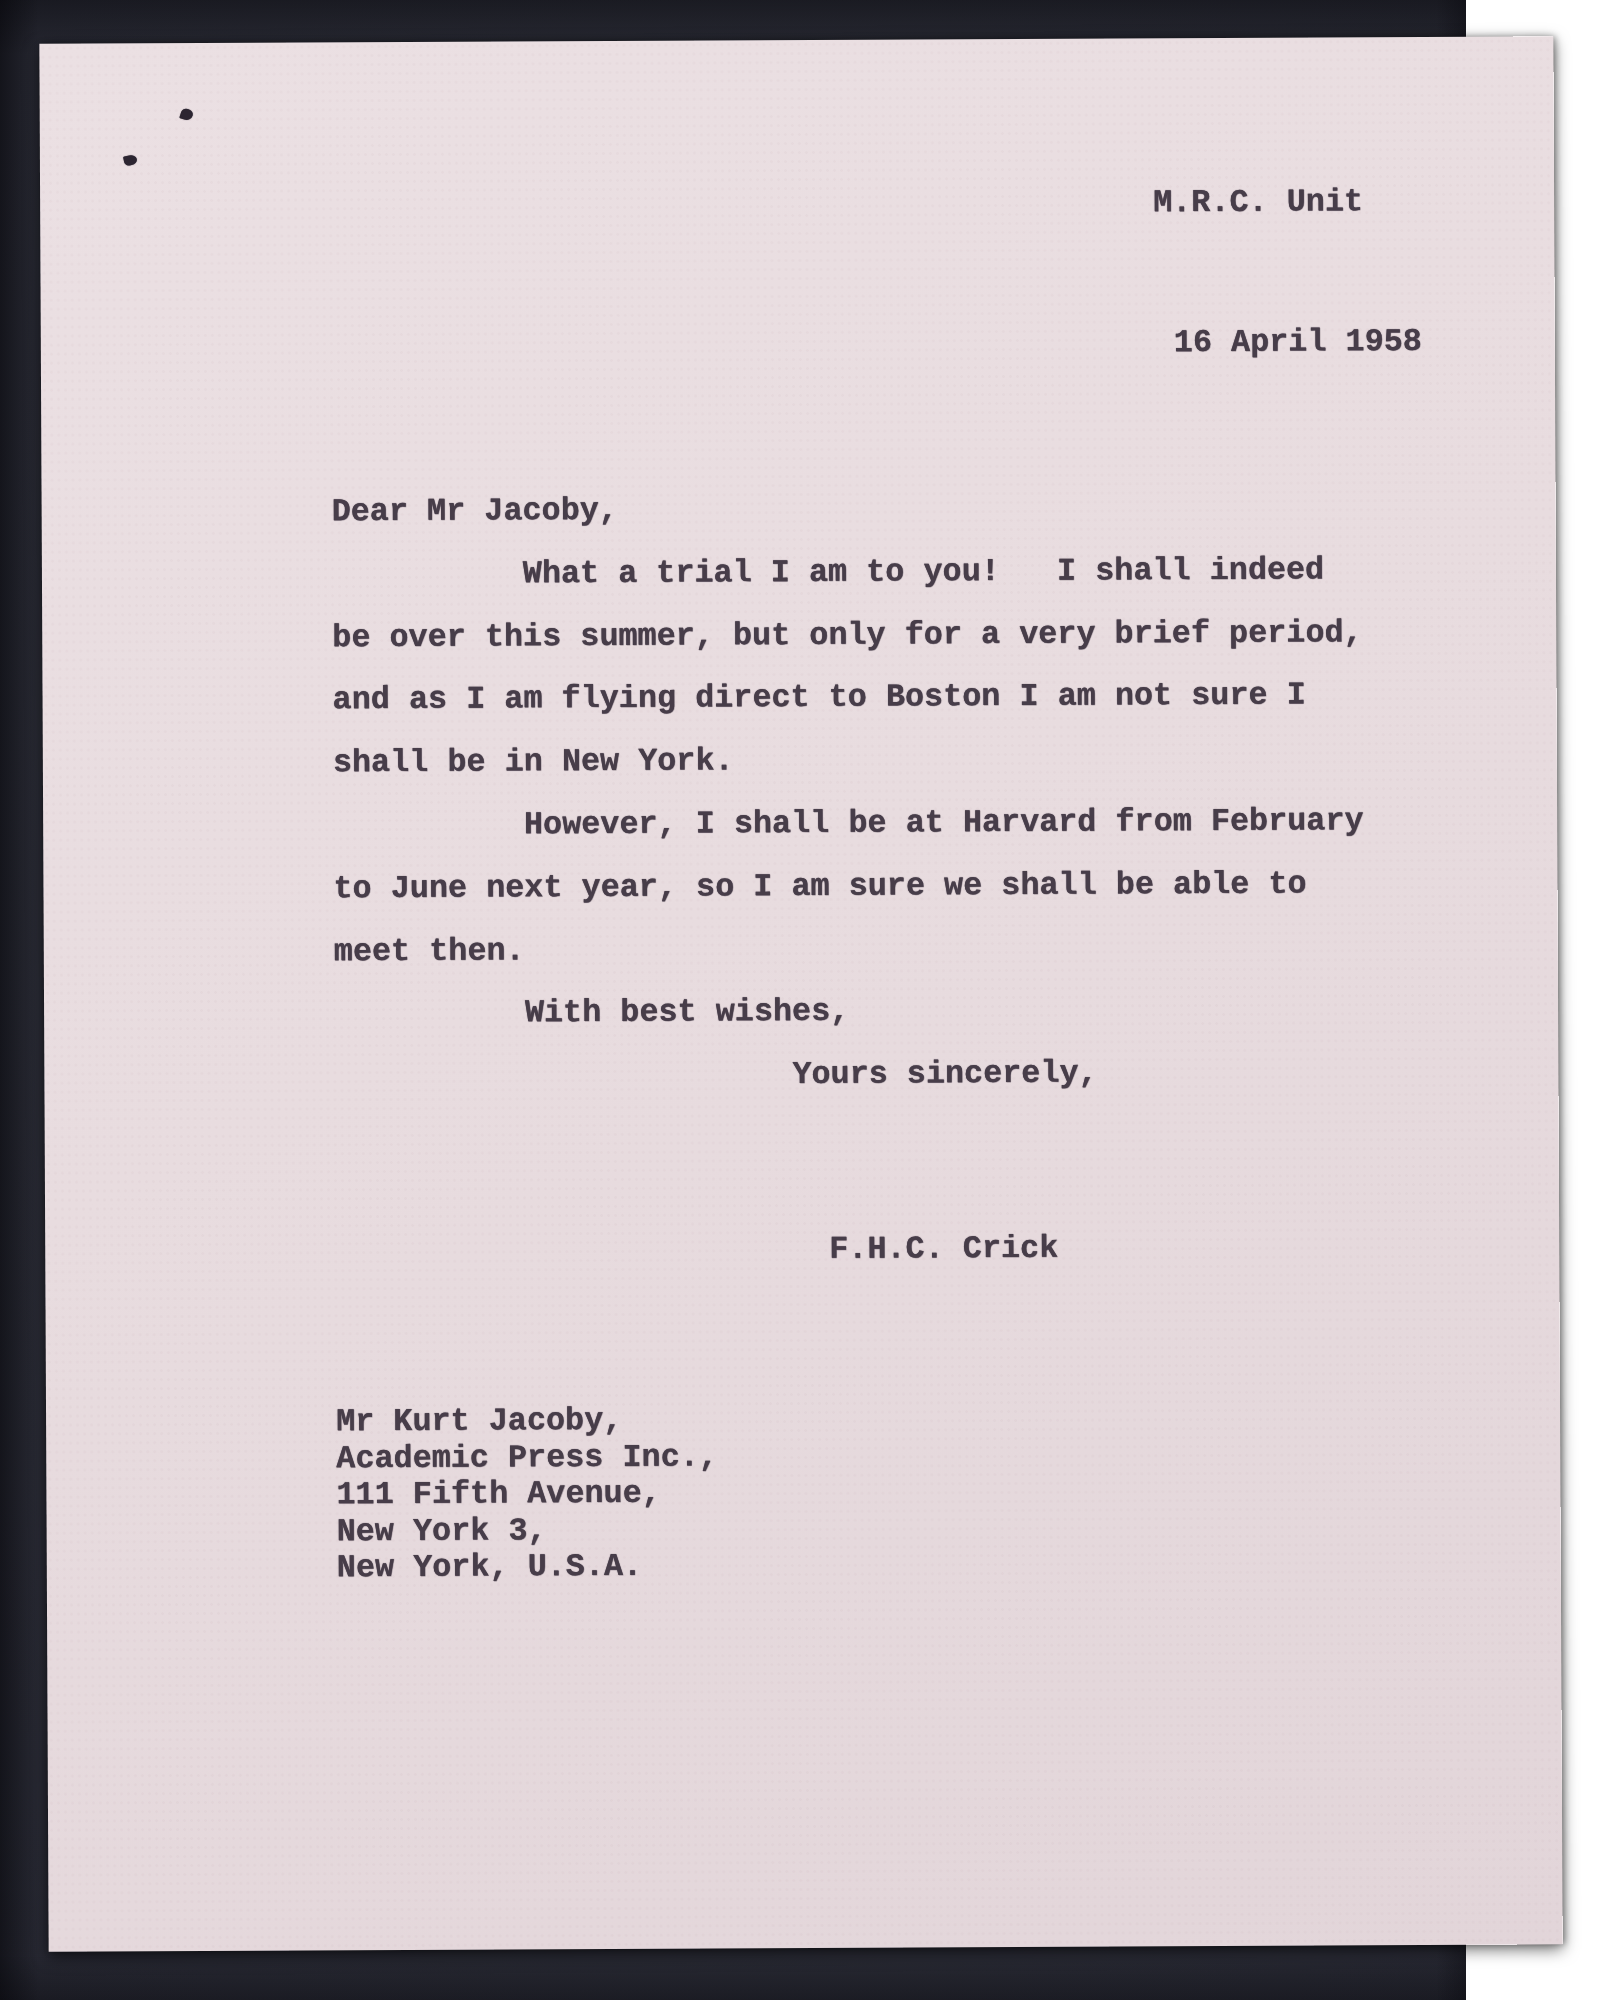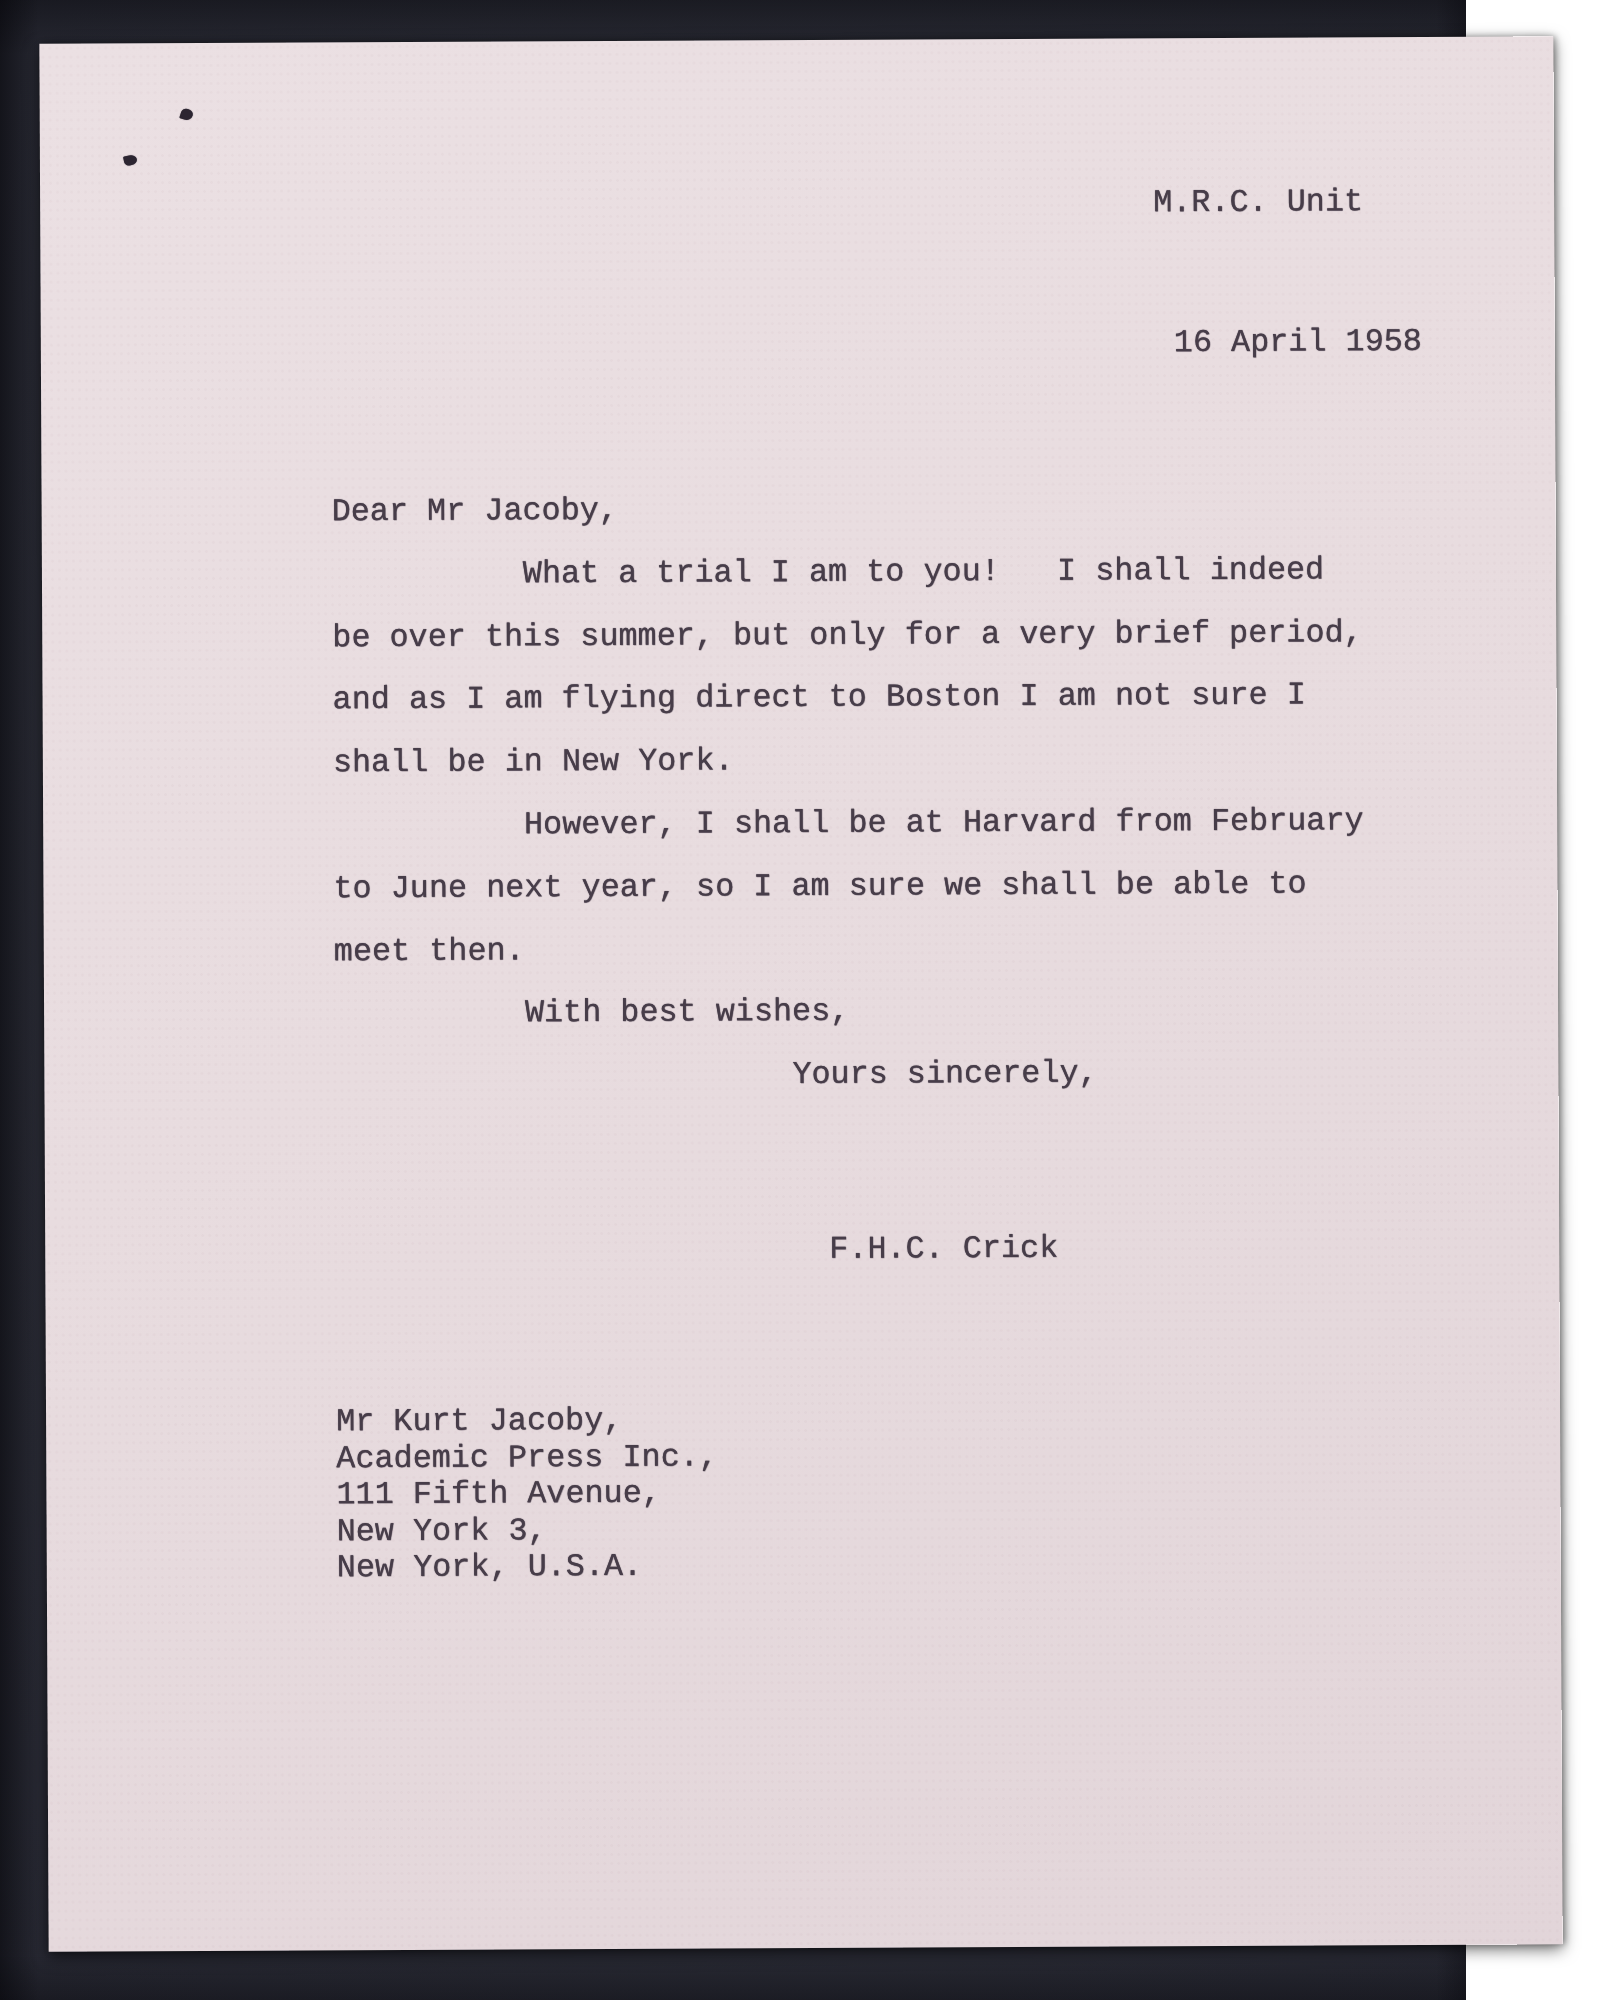--- a/index.html
+++ b/index.html
@@ -14,20 +14,21 @@
     position: absolute;
     inset: 0;
     width: 1466px;
     height: 2000px;
     background:
       linear-gradient(90deg, rgba(4,4,8,0.55) 0px, rgba(4,4,8,0) 38px),
       linear-gradient(180deg, rgba(4,4,8,0.40) 0px, rgba(4,4,8,0) 55px),
       linear-gradient(270deg, rgba(4,4,8,0.35) 0px, rgba(4,4,8,0) 30px),
       linear-gradient(0deg, rgba(4,4,8,0.35) 0px, rgba(4,4,8,0) 45px),
       radial-gradient(130% 120% at 52% 45%, var(--bg-mid) 0%, var(--bg-base) 60%, var(--bg-edge) 100%);
+    font-weight: bold;
   }
   .paper {
     position: absolute;
     left: 44px;
     top: 40px;
     width: 1514px;
     height: 1908px;
     background:
       radial-gradient(rgba(140,100,115,0.045) 1px, rgba(0,0,0,0) 1.4px),
       linear-gradient(155deg, var(--paper-hi) 0%, var(--paper) 45%, var(--paper-lo) 100%);

